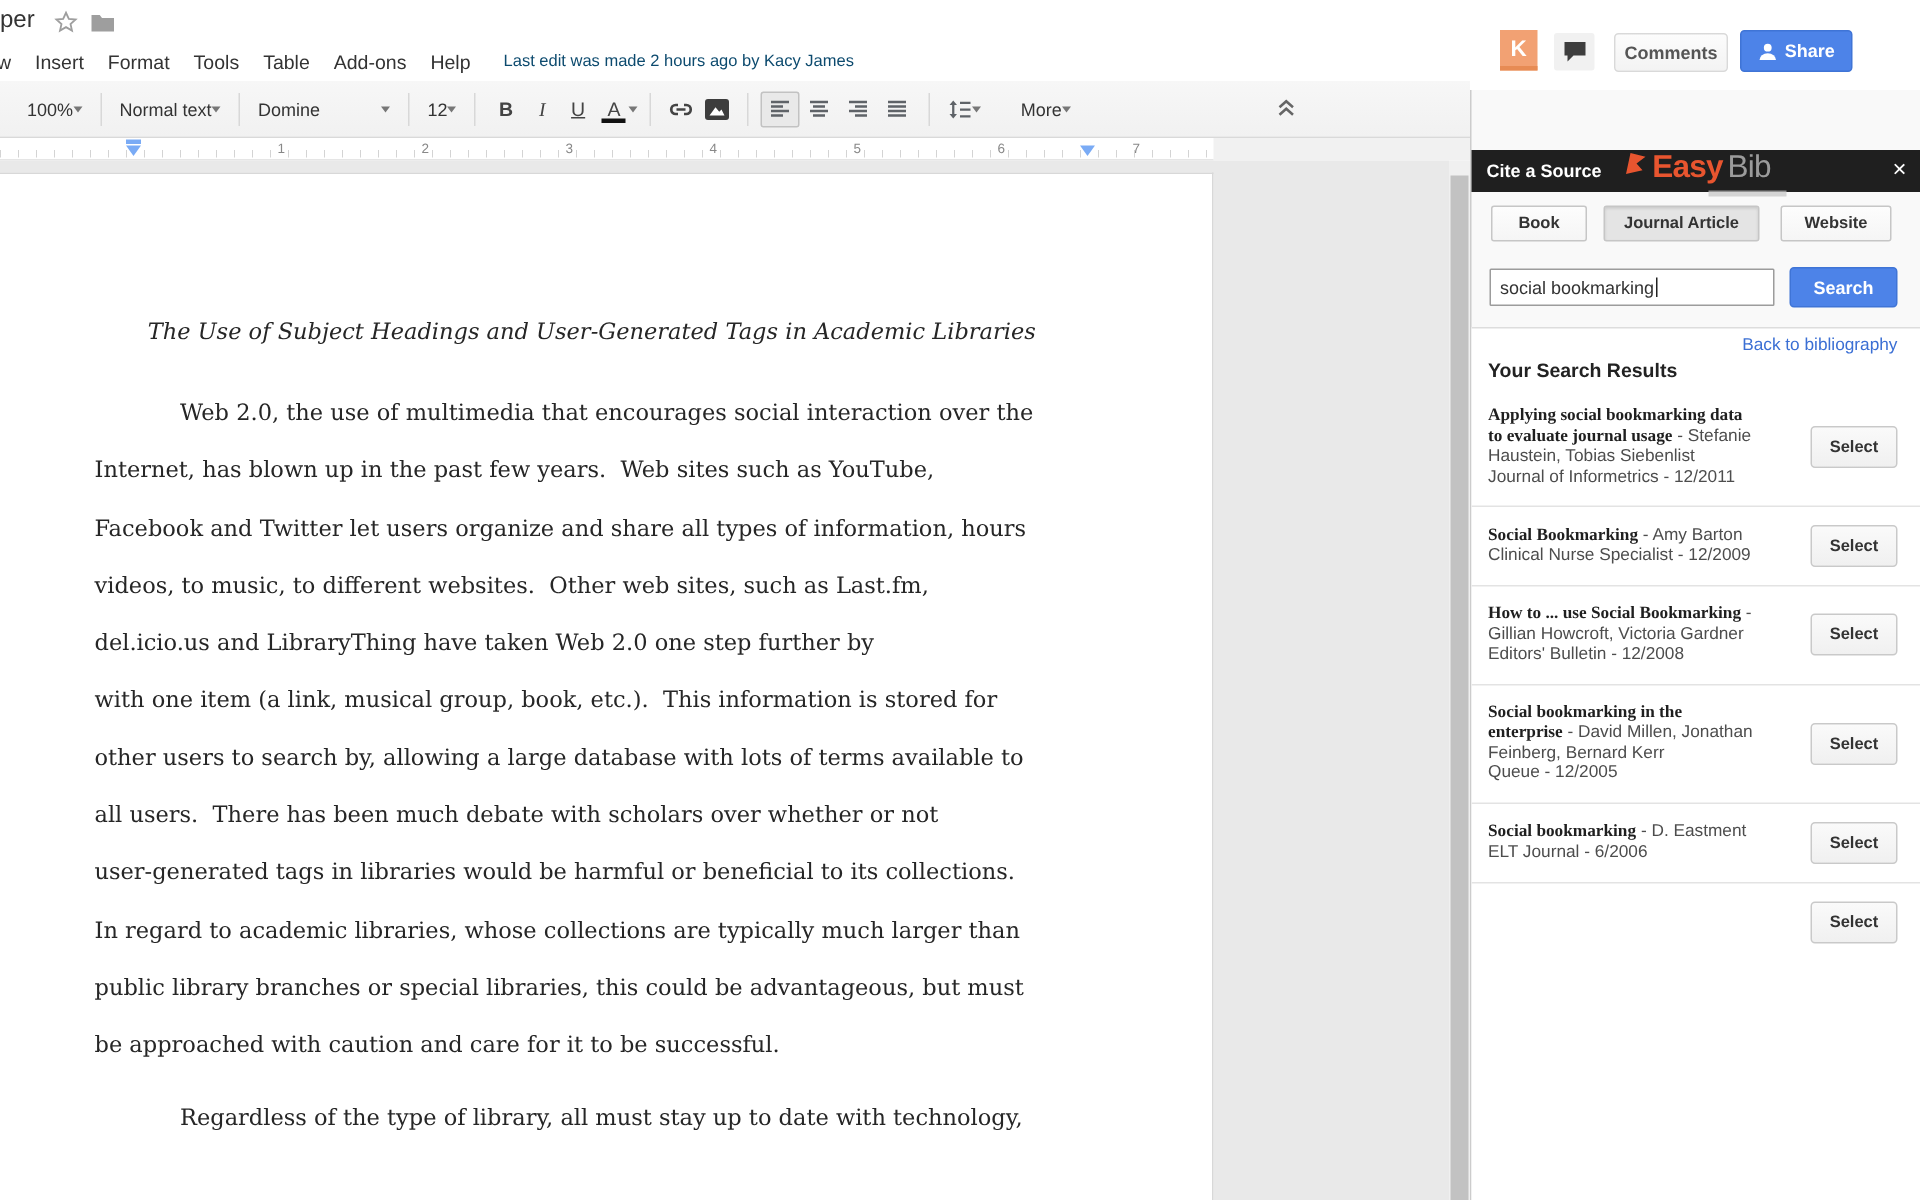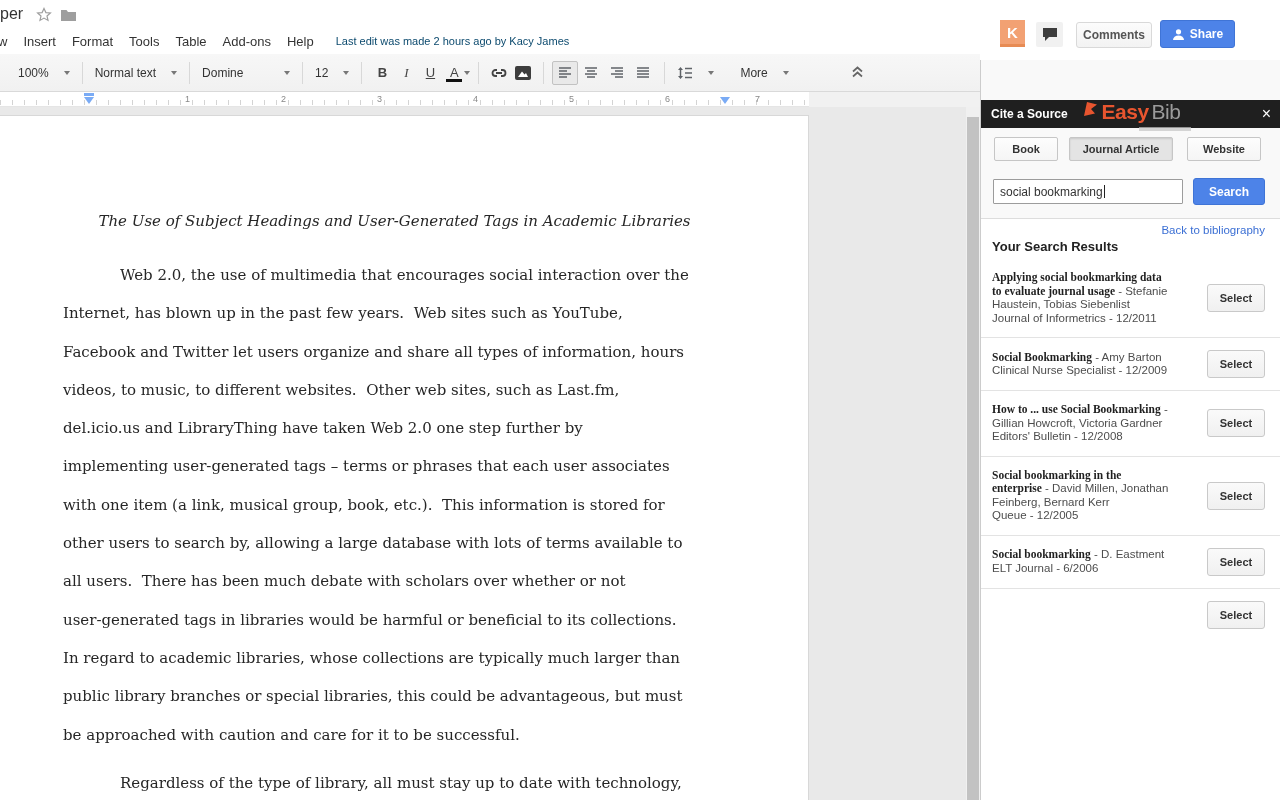--- a/index.html
+++ b/index.html
@@ -30,21 +30,21 @@
                   color:#555; font-size:12px; font-weight:bold; display:flex; align-items:center; justify-content:center; }
   #share-btn { position:absolute; left:1160px; top:20px; width:75px; height:28px;
                background:#4d83e8; border:1px solid #3f74d6; border-radius:3px; color:#fff; font-size:12px;
                font-weight:bold; display:flex; align-items:center; justify-content:center; gap:5px; }
 
   
   #toolbar { position:absolute; left:0; top:54px; width:980px; height:38px;
              background:linear-gradient(#f7f7f7,#f1f1f1); border-bottom:1px solid #d9d9d9;
              display:flex; align-items:center; font-size:12px; color:#333; padding-left:14px; }
   .tb-sep { width:1px; height:22px; background:#d8d8d8; margin:0 8px; flex:none; }
-  .tb-label { display:flex; align-items:center; gap:15px; padding:0 4px; white-space:nowrap; }
+  .tb-label { display:flex; align-items:center; gap:0; padding:0 4px; white-space:nowrap; }
   .caret { width:0; height:0; border-left:3.5px solid transparent; border-right:3.5px solid transparent;
            border-top:4px solid #777; display:inline-block; }
   .tb-btn { width:24px; height:24px; display:flex; align-items:center; justify-content:center; flex:none; }
   .fmt { font-size:13px; color:#444; }
   .b { font-weight:bold; } .i { font-style:italic; font-family:"Liberation Serif",serif; } .u { text-decoration:underline; }
   #text-color-btn { position:relative; }
   #text-color-btn .bar { position:absolute; left:4px; right:4px; bottom:3px; height:3px; background:#111; }
   .align-box { width:26px; height:24px; display:flex; align-items:center; justify-content:center; flex:none; }
   .align-box.active { background:#e9e9e9; border:1px solid #c2c2c2; border-radius:2px; }
   #collapse-btn { position:absolute; left:845px; top:60px; width:24px; height:24px;
@@ -265,21 +265,20 @@
 
 <div id="canvas">
   <div id="page">
     <div id="doc-heading">The Use of Subject Headings and User-Generated Tags in Academic Libraries</div>
     <div id="doc-body">
       <div class="doc-line indent">Web 2.0, the use of multimedia that encourages social interaction over the</div>
       <div class="doc-line">Internet, has blown up in the past few years.  Web sites such as YouTube,</div>
       <div class="doc-line">Facebook and Twitter let users organize and share all types of information, hours</div>
       <div class="doc-line">videos, to music, to different websites.  Other web sites, such as Last.fm,</div>
       <div class="doc-line">del.icio.us and LibraryThing have taken Web 2.0 one step further by</div>
-      <div class="doc-line">implementing user-generated tags – terms or phrases that each user associates</div>
       <div class="doc-line">with one item (a link, musical group, book, etc.).  This information is stored for</div>
       <div class="doc-line">other users to search by, allowing a large database with lots of terms available to</div>
       <div class="doc-line">all users.  There has been much debate with scholars over whether or not</div>
       <div class="doc-line">user-generated tags in libraries would be harmful or beneficial to its collections.</div>
       <div class="doc-line">In regard to academic libraries, whose collections are typically much larger than</div>
       <div class="doc-line">public library branches or special libraries, this could be advantageous, but must</div>
       <div class="doc-line">be approached with caution and care for it to be successful.</div>
       <div class="doc-line indent para-gap">Regardless of the type of library, all must stay up to date with technology,</div>
     </div>
   </div>

